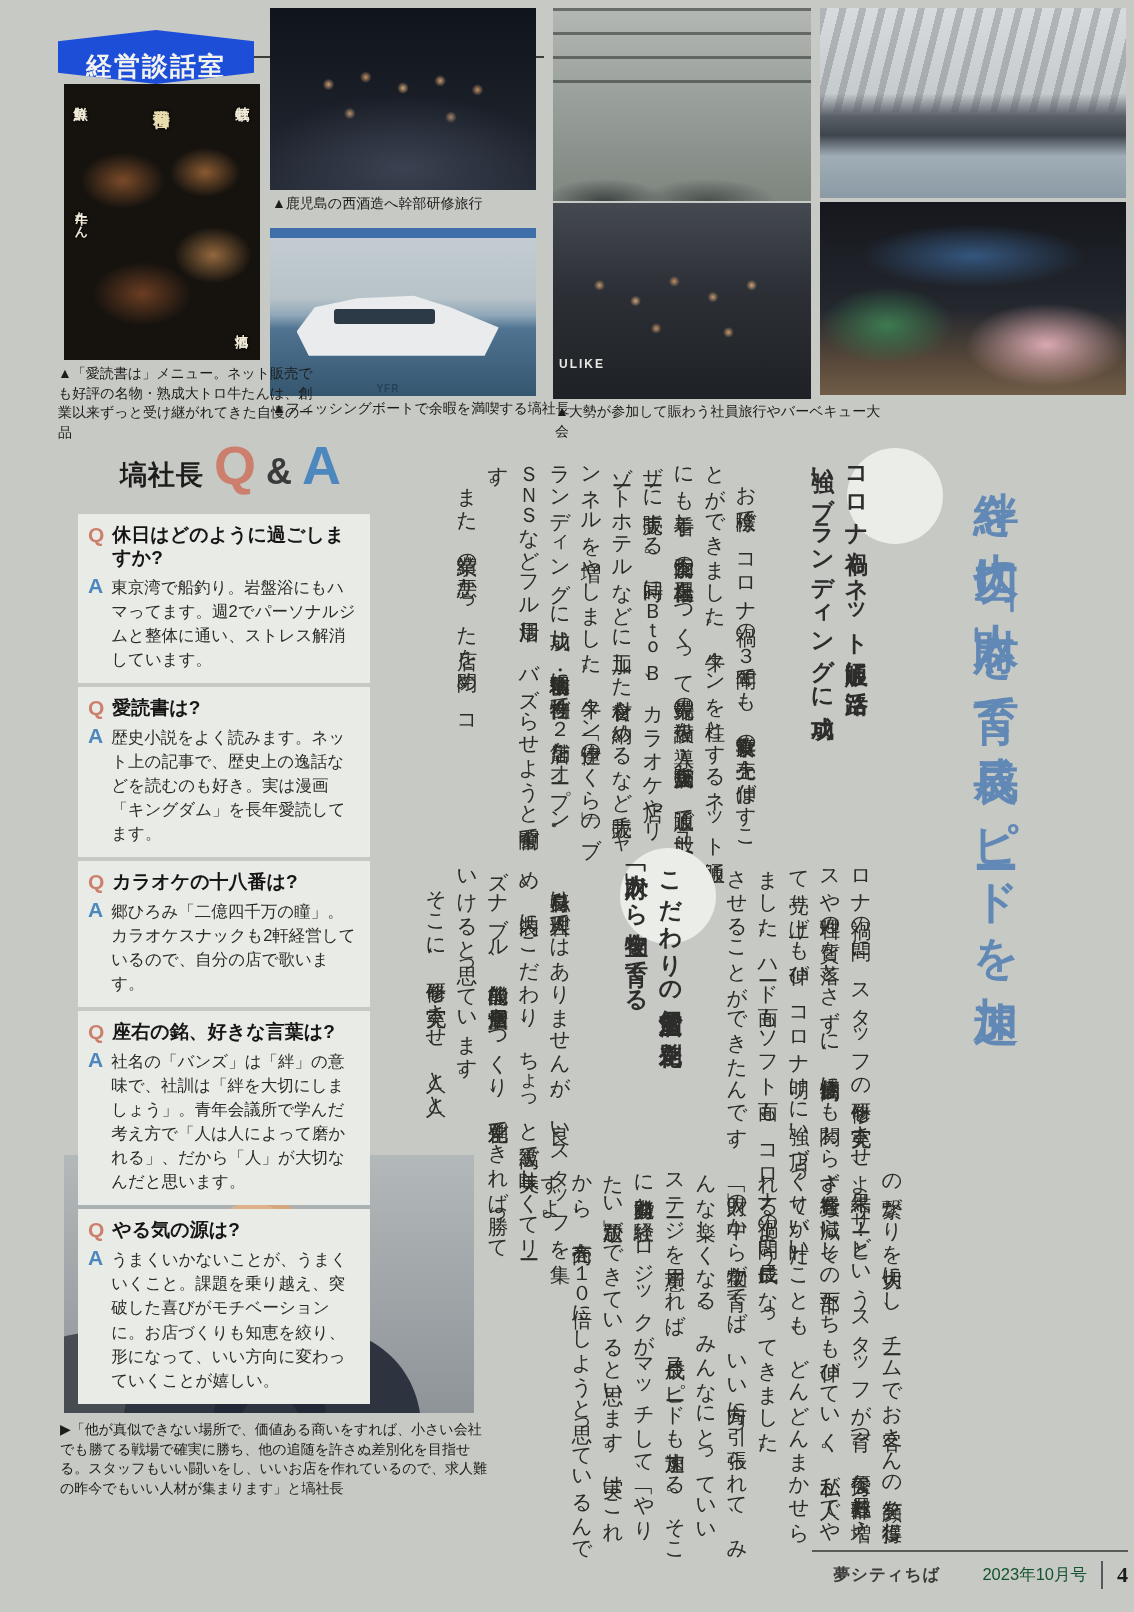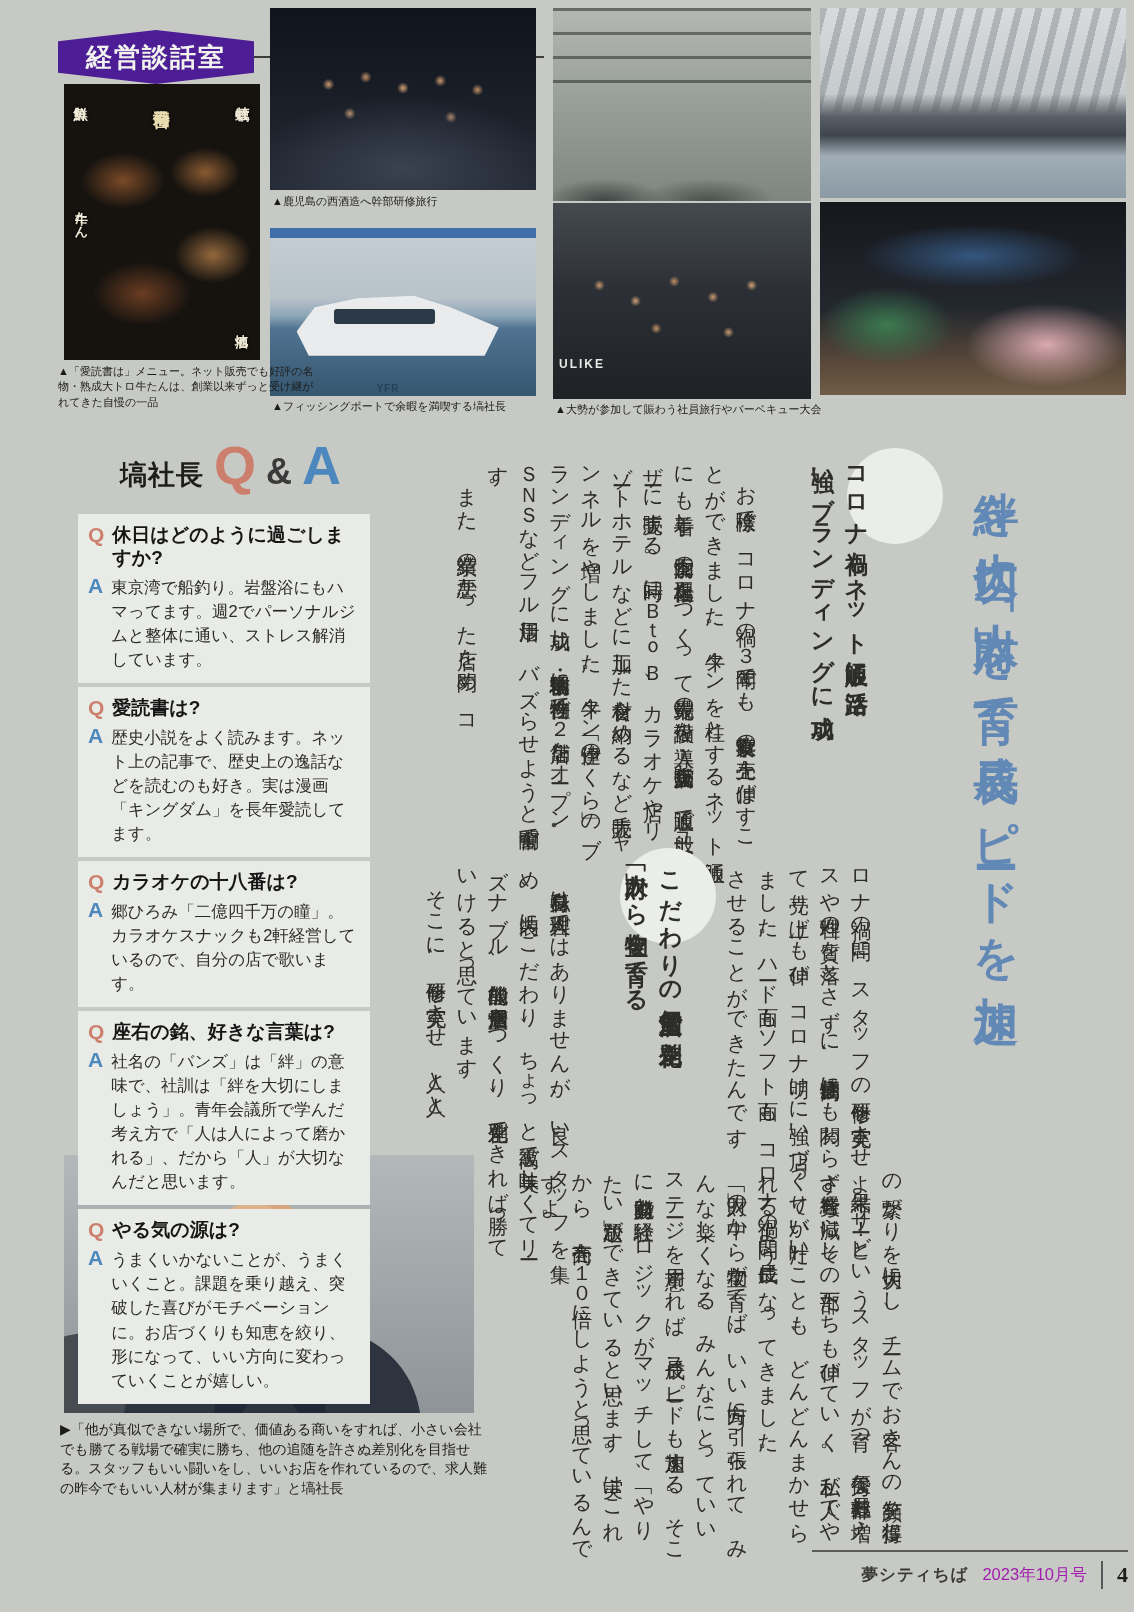--- a/index.html
+++ b/index.html
@@ -1,21 +1,21 @@
 <!DOCTYPE html>
 <html lang="ja"><head>
 <meta charset="utf-8">
 <style>
   html,body{margin:0;padding:0;background:#9a9c98;}
   .page{position:relative;width:1134px;height:1612px;background:#c7c9c4;overflow:hidden;
         font-family:"Liberation Sans","DejaVu Sans",sans-serif;}
   
-  .badge{position:absolute;left:58px;top:30px;width:196px;height:54px;background:#4c1d95;
+  .badge{position:absolute;left:58px;top:30px;width:196px;height:54px;background:#1d4ed8;
          clip-path:polygon(50% 0%,100% 21%,100% 79%,50% 100%,0% 79%,0% 21%);
-         display:flex;align-items:center;justify-content:center;}
+         display:flex;align-items:flex-end;justify-content:center;}
   .badge span{color:#f2f2ef;font-size:26px;font-weight:bold;letter-spacing:2px;}
   .badge-line{position:absolute;left:252px;top:56px;width:292px;height:2px;background:#3c3c3a;z-index:0;}
   
   .photo{position:absolute;z-index:1;}
   .ph-menu{left:64px;top:84px;width:196px;height:276px;background:
     radial-gradient(60px 40px at 30% 35%, #7a4a28 0%, rgba(0,0,0,0) 70%),
     radial-gradient(50px 35px at 72% 32%, #8a5a32 0%, rgba(0,0,0,0) 70%),
     radial-gradient(70px 45px at 40% 76%, #6b3d22 0%, rgba(0,0,0,0) 70%),
     radial-gradient(55px 40px at 76% 62%, #93683d 0%, rgba(0,0,0,0) 70%),
     #16130f;}
@@ -58,21 +58,21 @@
     repeating-linear-gradient(104deg, rgba(88,94,100,.30) 0 7px, rgba(0,0,0,0) 7px 19px),
     linear-gradient(180deg,#d8dbdd 0%,#c6cbce 45%,#5a6067 57%,#3f454c 67%,#a0adb6 78%,#8b9aa4 100%);
     background-size:100% 55%,100% 100%;background-repeat:no-repeat;}
   .ph-event{left:820px;top:202px;width:306px;height:193px;background:
     radial-gradient(95px 55px at 22% 64%, #3c7a50 0%, rgba(0,0,0,0) 70%),
     radial-gradient(115px 60px at 74% 74%, #d9a9b0 0%, rgba(0,0,0,0) 70%),
     radial-gradient(150px 42px at 50% 28%, #34567e 0%, rgba(0,0,0,0) 75%),
     linear-gradient(180deg,#15171c 0%,#23272e 55%,#5c4b3b 85%,#705c47 100%);}
   .ph-portrait{left:64px;top:1155px;width:410px;height:258px;}
   
-  .cap{position:absolute;font-size:11px;line-height:1.4;color:#1c1c1a;z-index:2;}
+  .cap{position:absolute;font-size:14px;line-height:1.4;color:#1c1c1a;z-index:2;}
   .cap-menu{left:58px;top:364px;width:256px;}
   .cap-trip{left:272px;top:194px;width:262px;}
   .cap-boat{left:272px;top:399px;width:300px;}
   .cap-events{left:555px;top:402px;width:330px;}
   .cap-portrait{left:60px;top:1420px;width:428px;font-size:14px;}
   
   .qa-header{position:absolute;left:120px;top:438px;display:flex;align-items:baseline;gap:10px;z-index:2;}
   .qa-header .nm{font-size:27px;font-weight:bold;color:#1d1d1b;letter-spacing:1px;}
   .qa-header .bq{font-size:54px;font-weight:bold;color:#cd7f6d;line-height:1;}
   .qa-header .ba{font-size:54px;font-weight:bold;color:#4c87bd;line-height:1;}
@@ -99,21 +99,21 @@
     font-weight:bold;font-size:23px;line-height:34px;color:#2d2d2b;letter-spacing:1px;
     margin-right:2px;margin-left:14px;}
   .btxt{position:relative;z-index:2;}
   .circle{position:absolute;width:96px;height:96px;border-radius:50%;background:#eaede8;z-index:1;}
   .c1{right:-5px;top:-4px;}
   .c2{right:222px;top:-8px;}
   
   .footer{position:absolute;left:812px;top:1550px;width:316px;border-top:2px solid #5a5a58;
     padding-top:9px;display:flex;align-items:center;justify-content:flex-end;gap:14px;z-index:2;}
   .footer .mag{font-size:16.5px;font-weight:bold;color:#3a3a38;letter-spacing:1px;}
-  .footer .iss{font-size:16.5px;color:#a21caf;}
+  .footer .iss{font-size:16.5px;color:#14532d;margin-left:28px;}
   .footer .bar{width:2px;height:28px;background:#55595c;}
   .footer .pg{font-family:"Liberation Serif","DejaVu Serif",serif;font-size:22px;font-weight:bold;color:#1d1d1b;}
 </style>
 </head>
 <body>
 
 <div class="page">
 
   <div class="badge-line"></div>
   <div class="badge">

